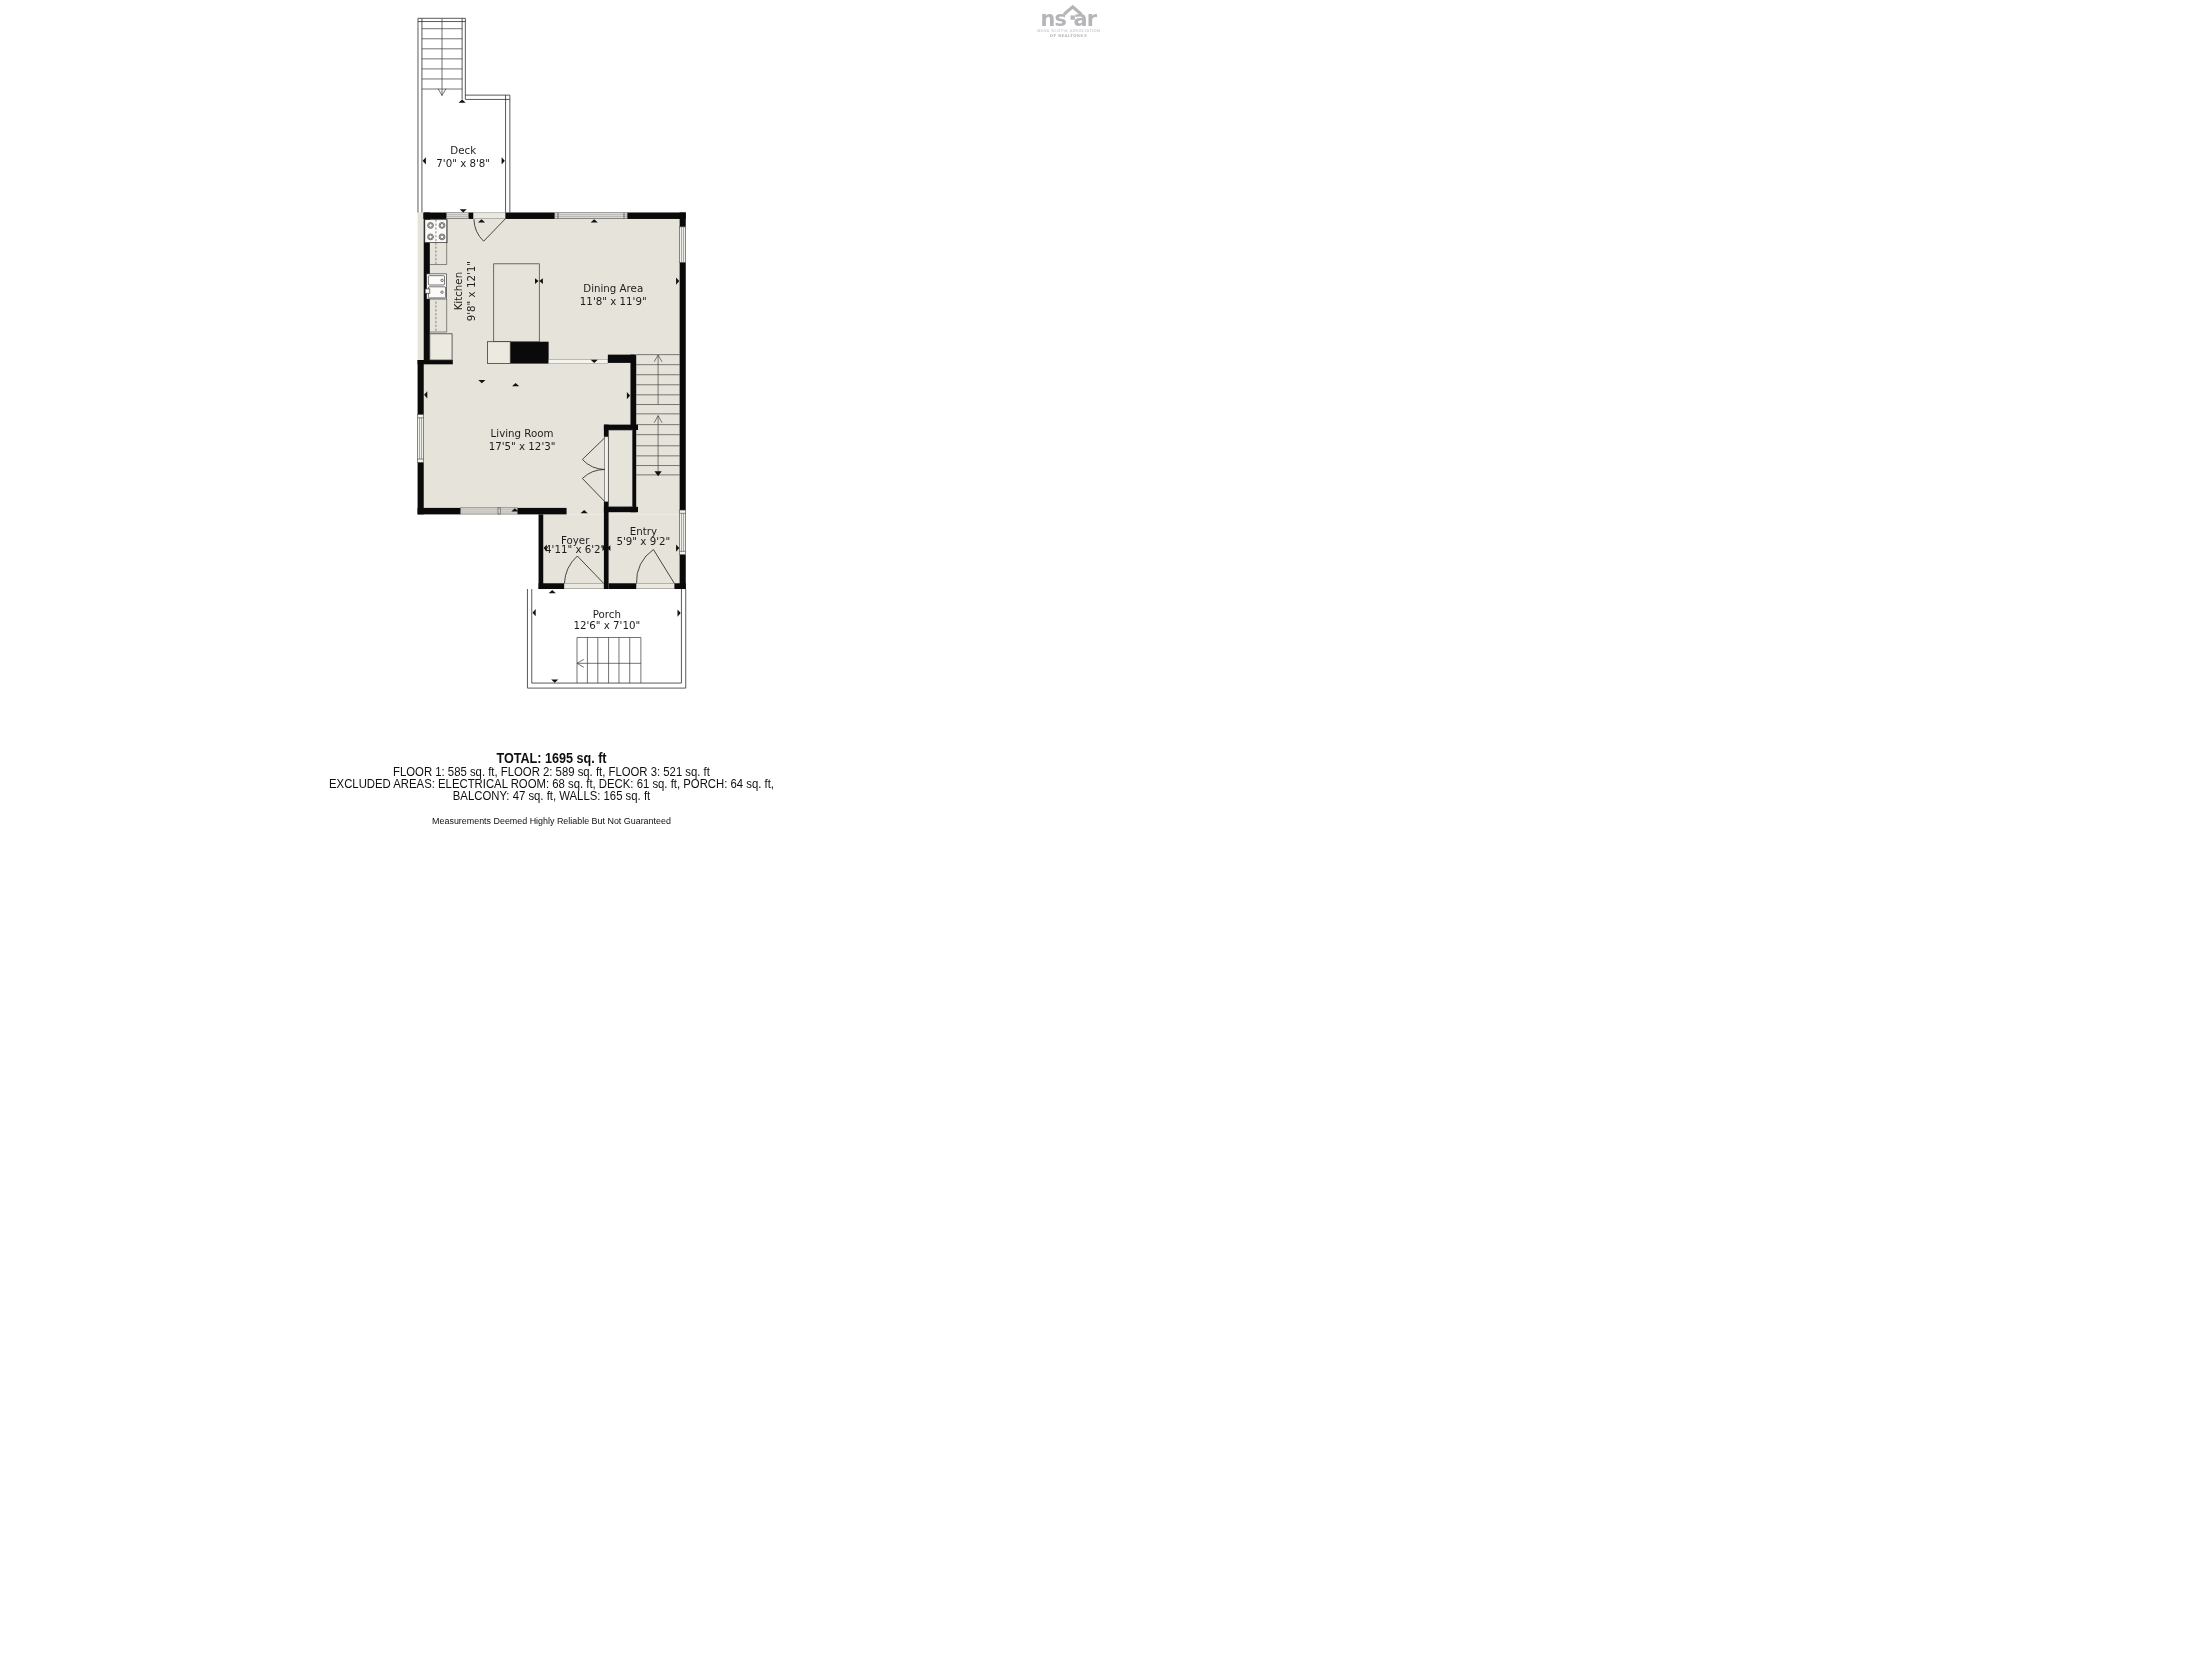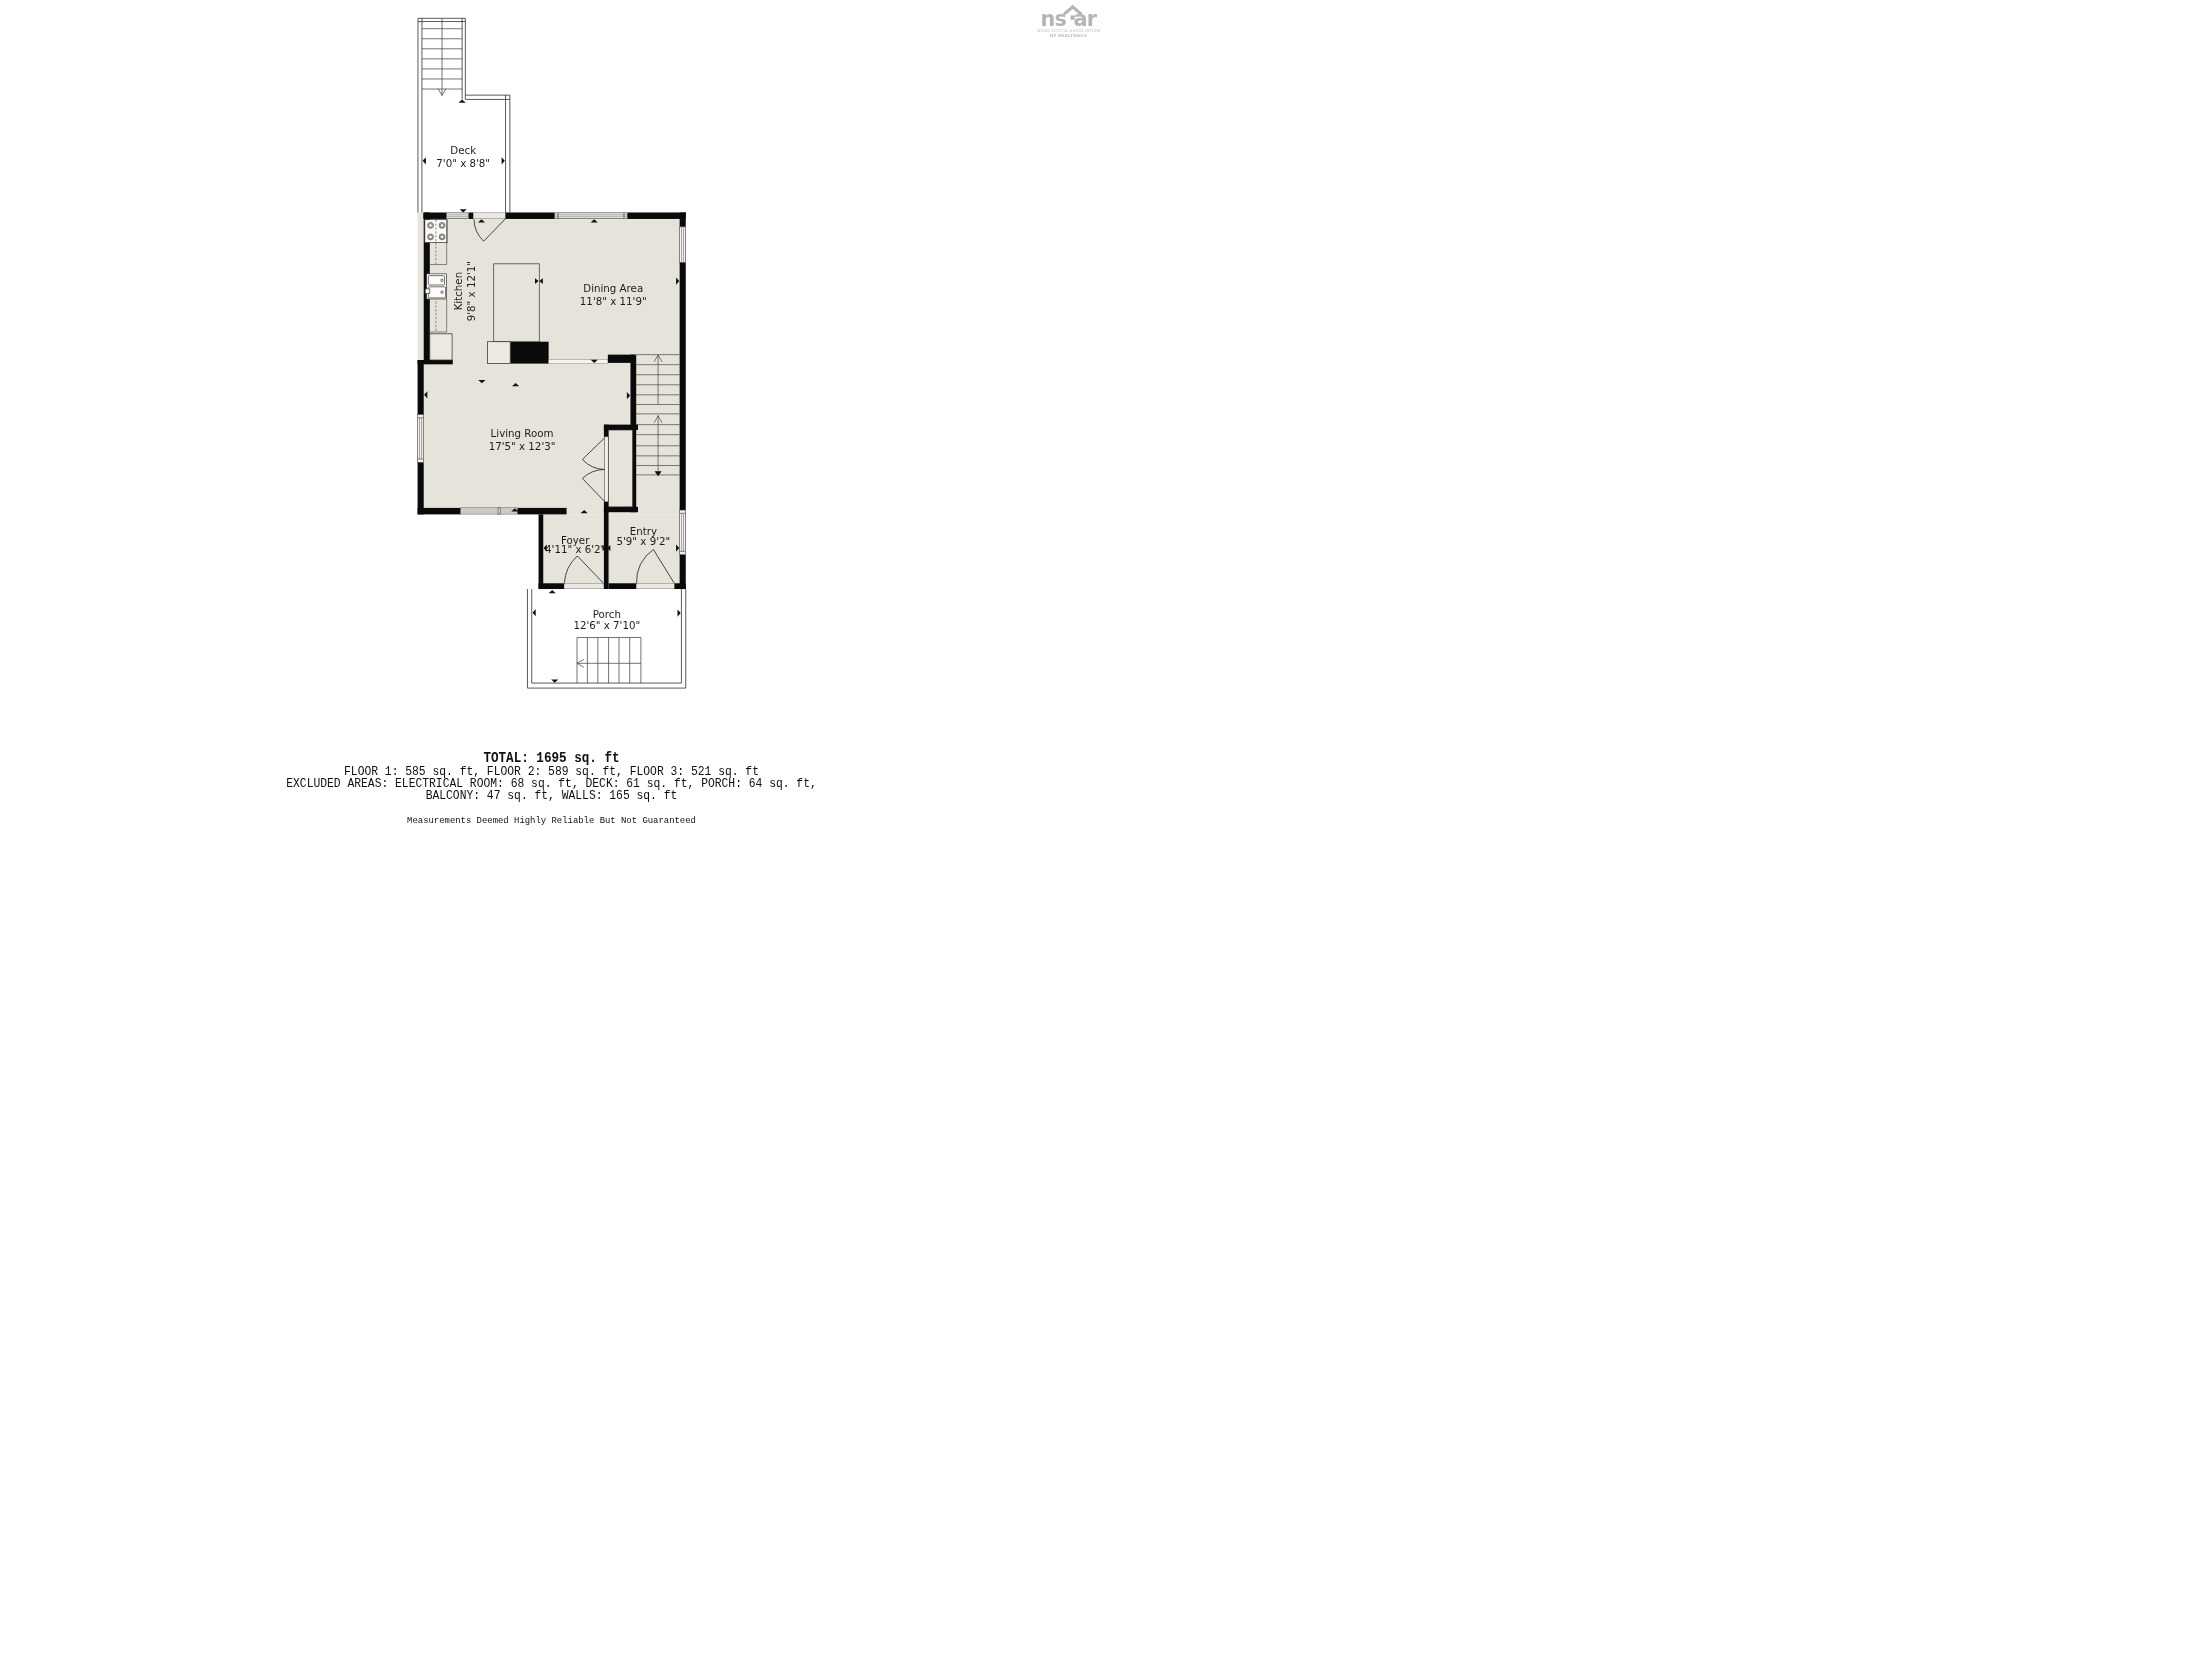--- a/index.html
+++ b/index.html
@@ -1,21 +1,21 @@
 <!DOCTYPE html>
 <html style="font-size:11.5px"><head>
 <meta charset="utf-8">
 <style>
   html,body{margin:0;padding:0;background:#ffffff;}
   .canvas{position:relative;width:1103px;height:827px;background:#ffffff;overflow:hidden;
           font-family:"DejaVu Sans",sans-serif;}
   .plan-svg{position:absolute;left:0;top:0;}
   .room-label{fill:#1c1c1c;font-size:14.3px;font-family:"DejaVu Sans",sans-serif;}
   .summary{position:absolute;left:0;right:0;top:752px;text-align:center;color:#0f0f0f;
-           font-family:Liberation Mono, monospace;}
+           font-family:Liberation Sans, sans-serif;}
   .summary .total{font-size:14px;font-weight:bold;line-height:13.6px;transform:scaleX(.9);}
   .summary .line{font-size:12.6px;line-height:12.3px;transform:scaleX(.9);}
   .summary .disclaimer{font-size:9.7px;margin-top:12.2px;transform:scaleX(.92);}
 </style>
 </head>
 <body>
 
 <div class="canvas">
 
 <svg class="plan-svg" width="1103" height="827" viewBox="0 0 1536 1152">

